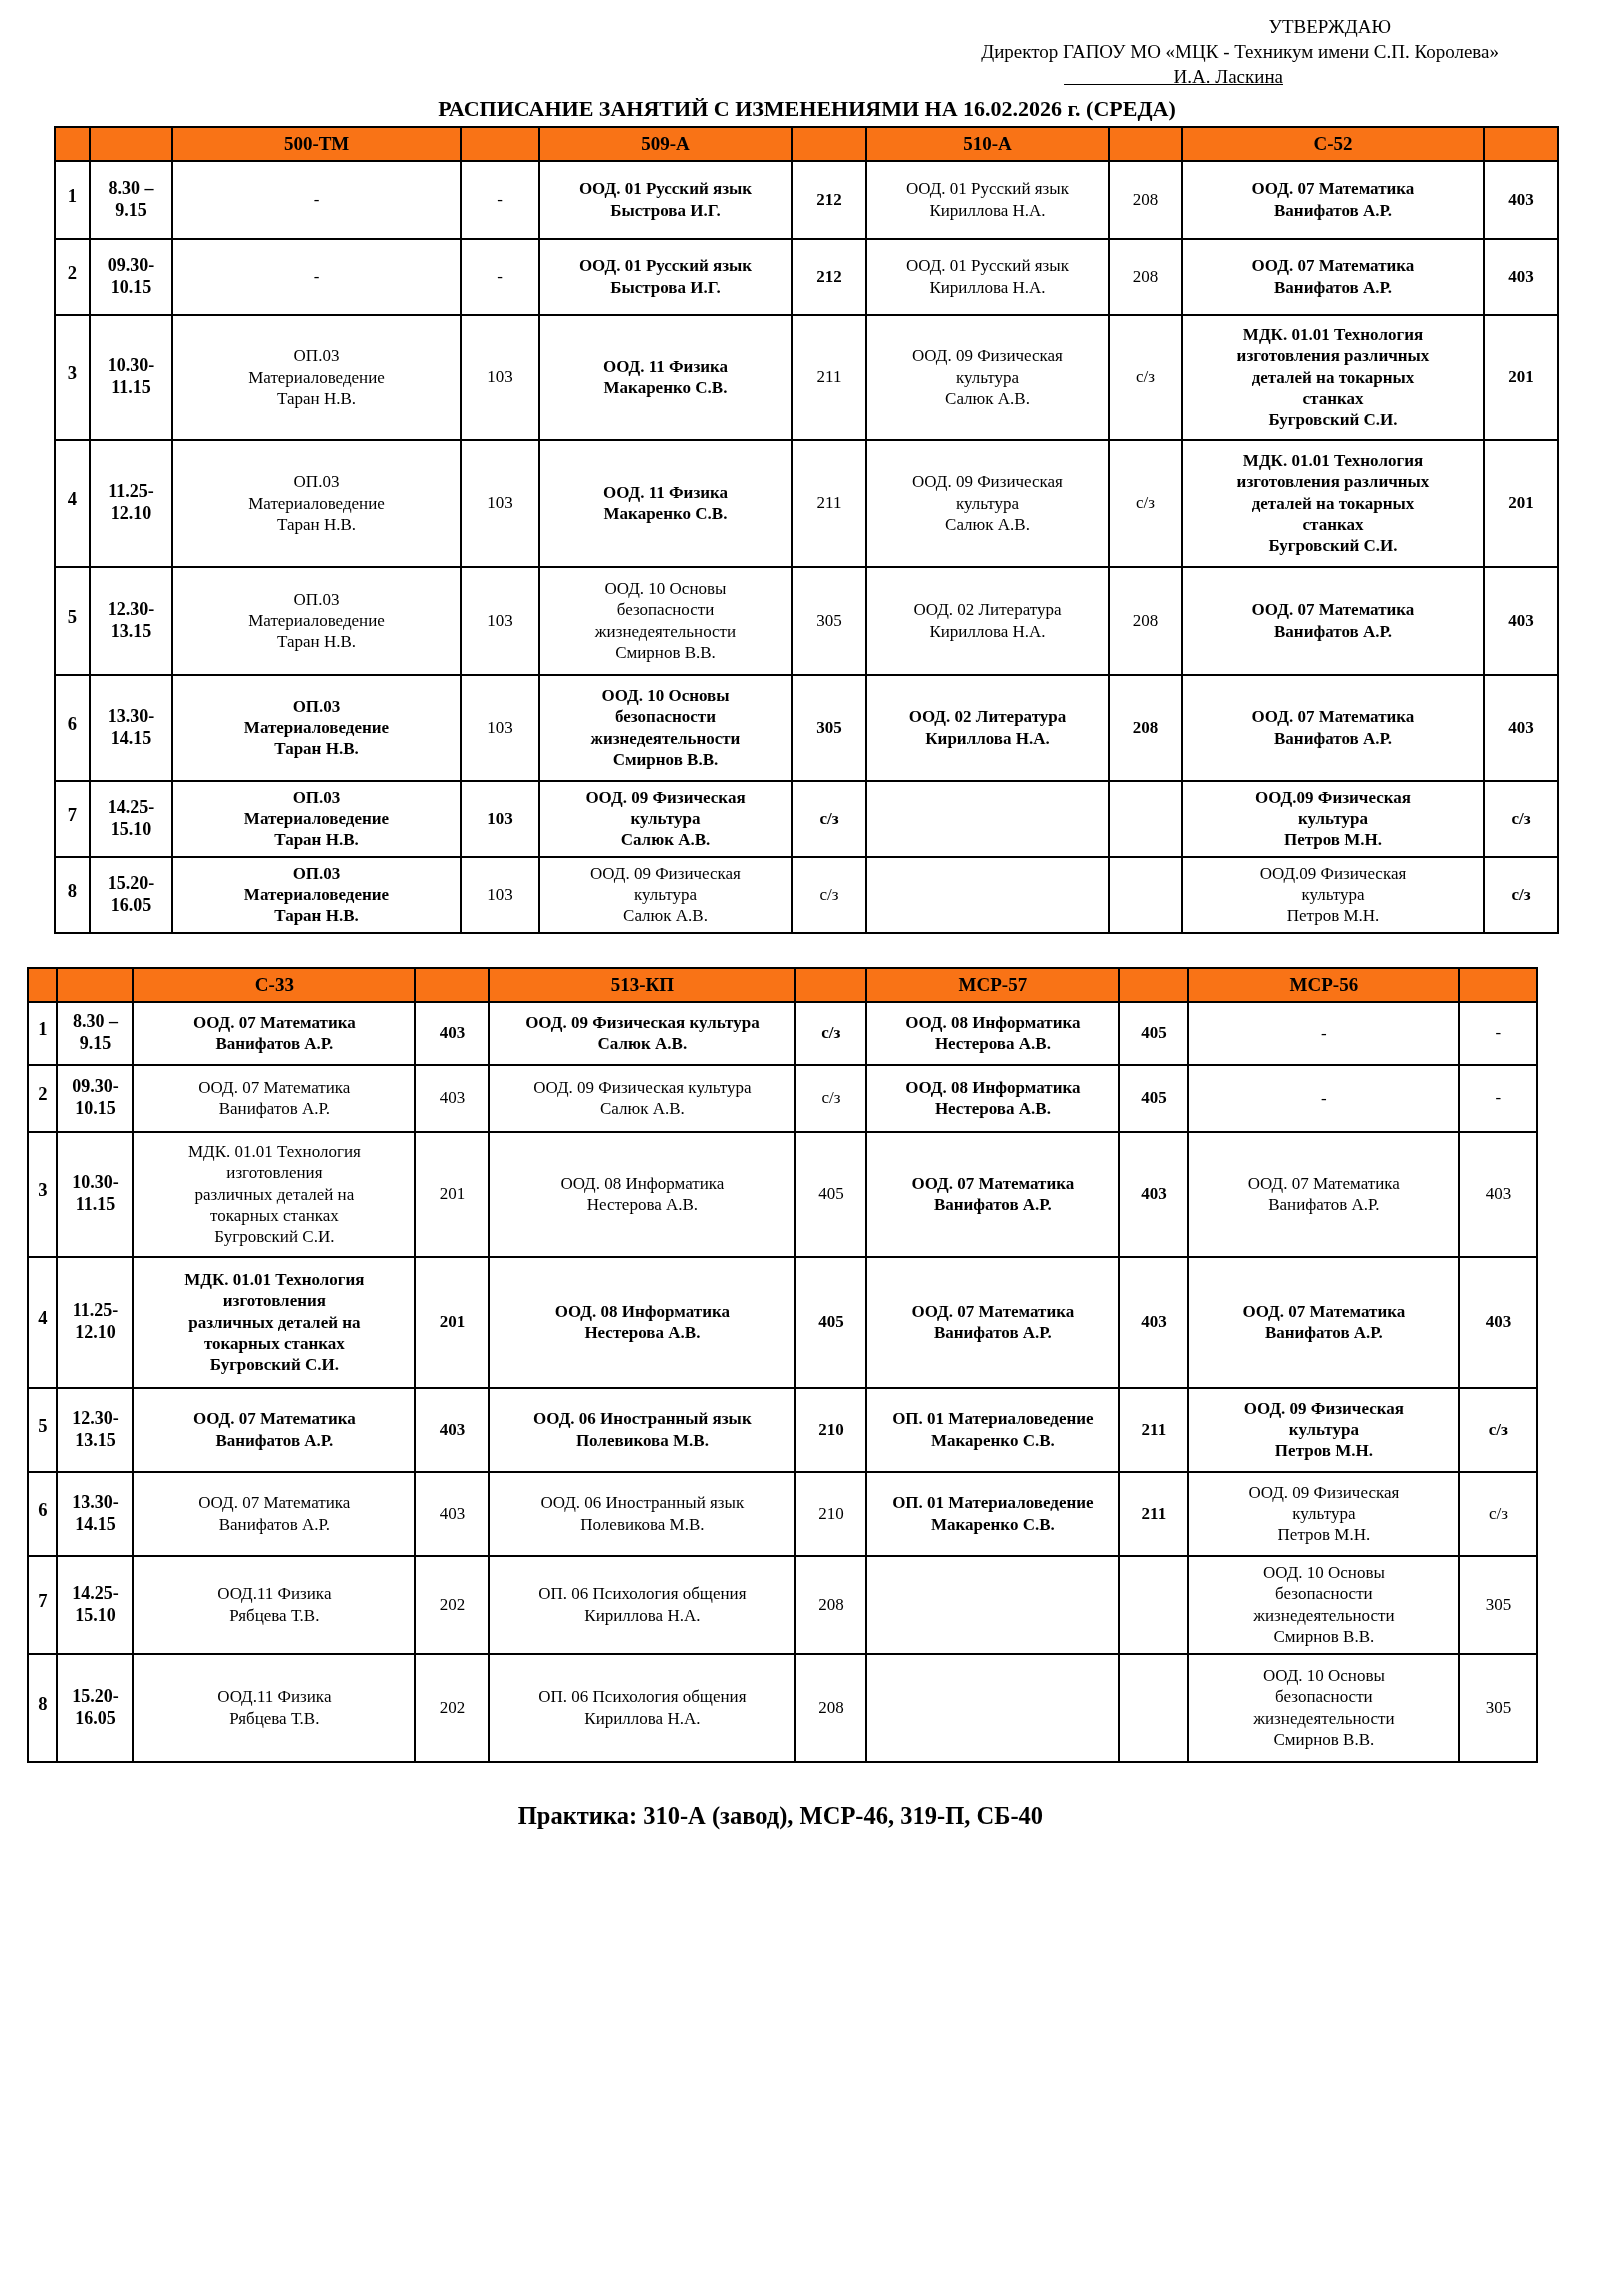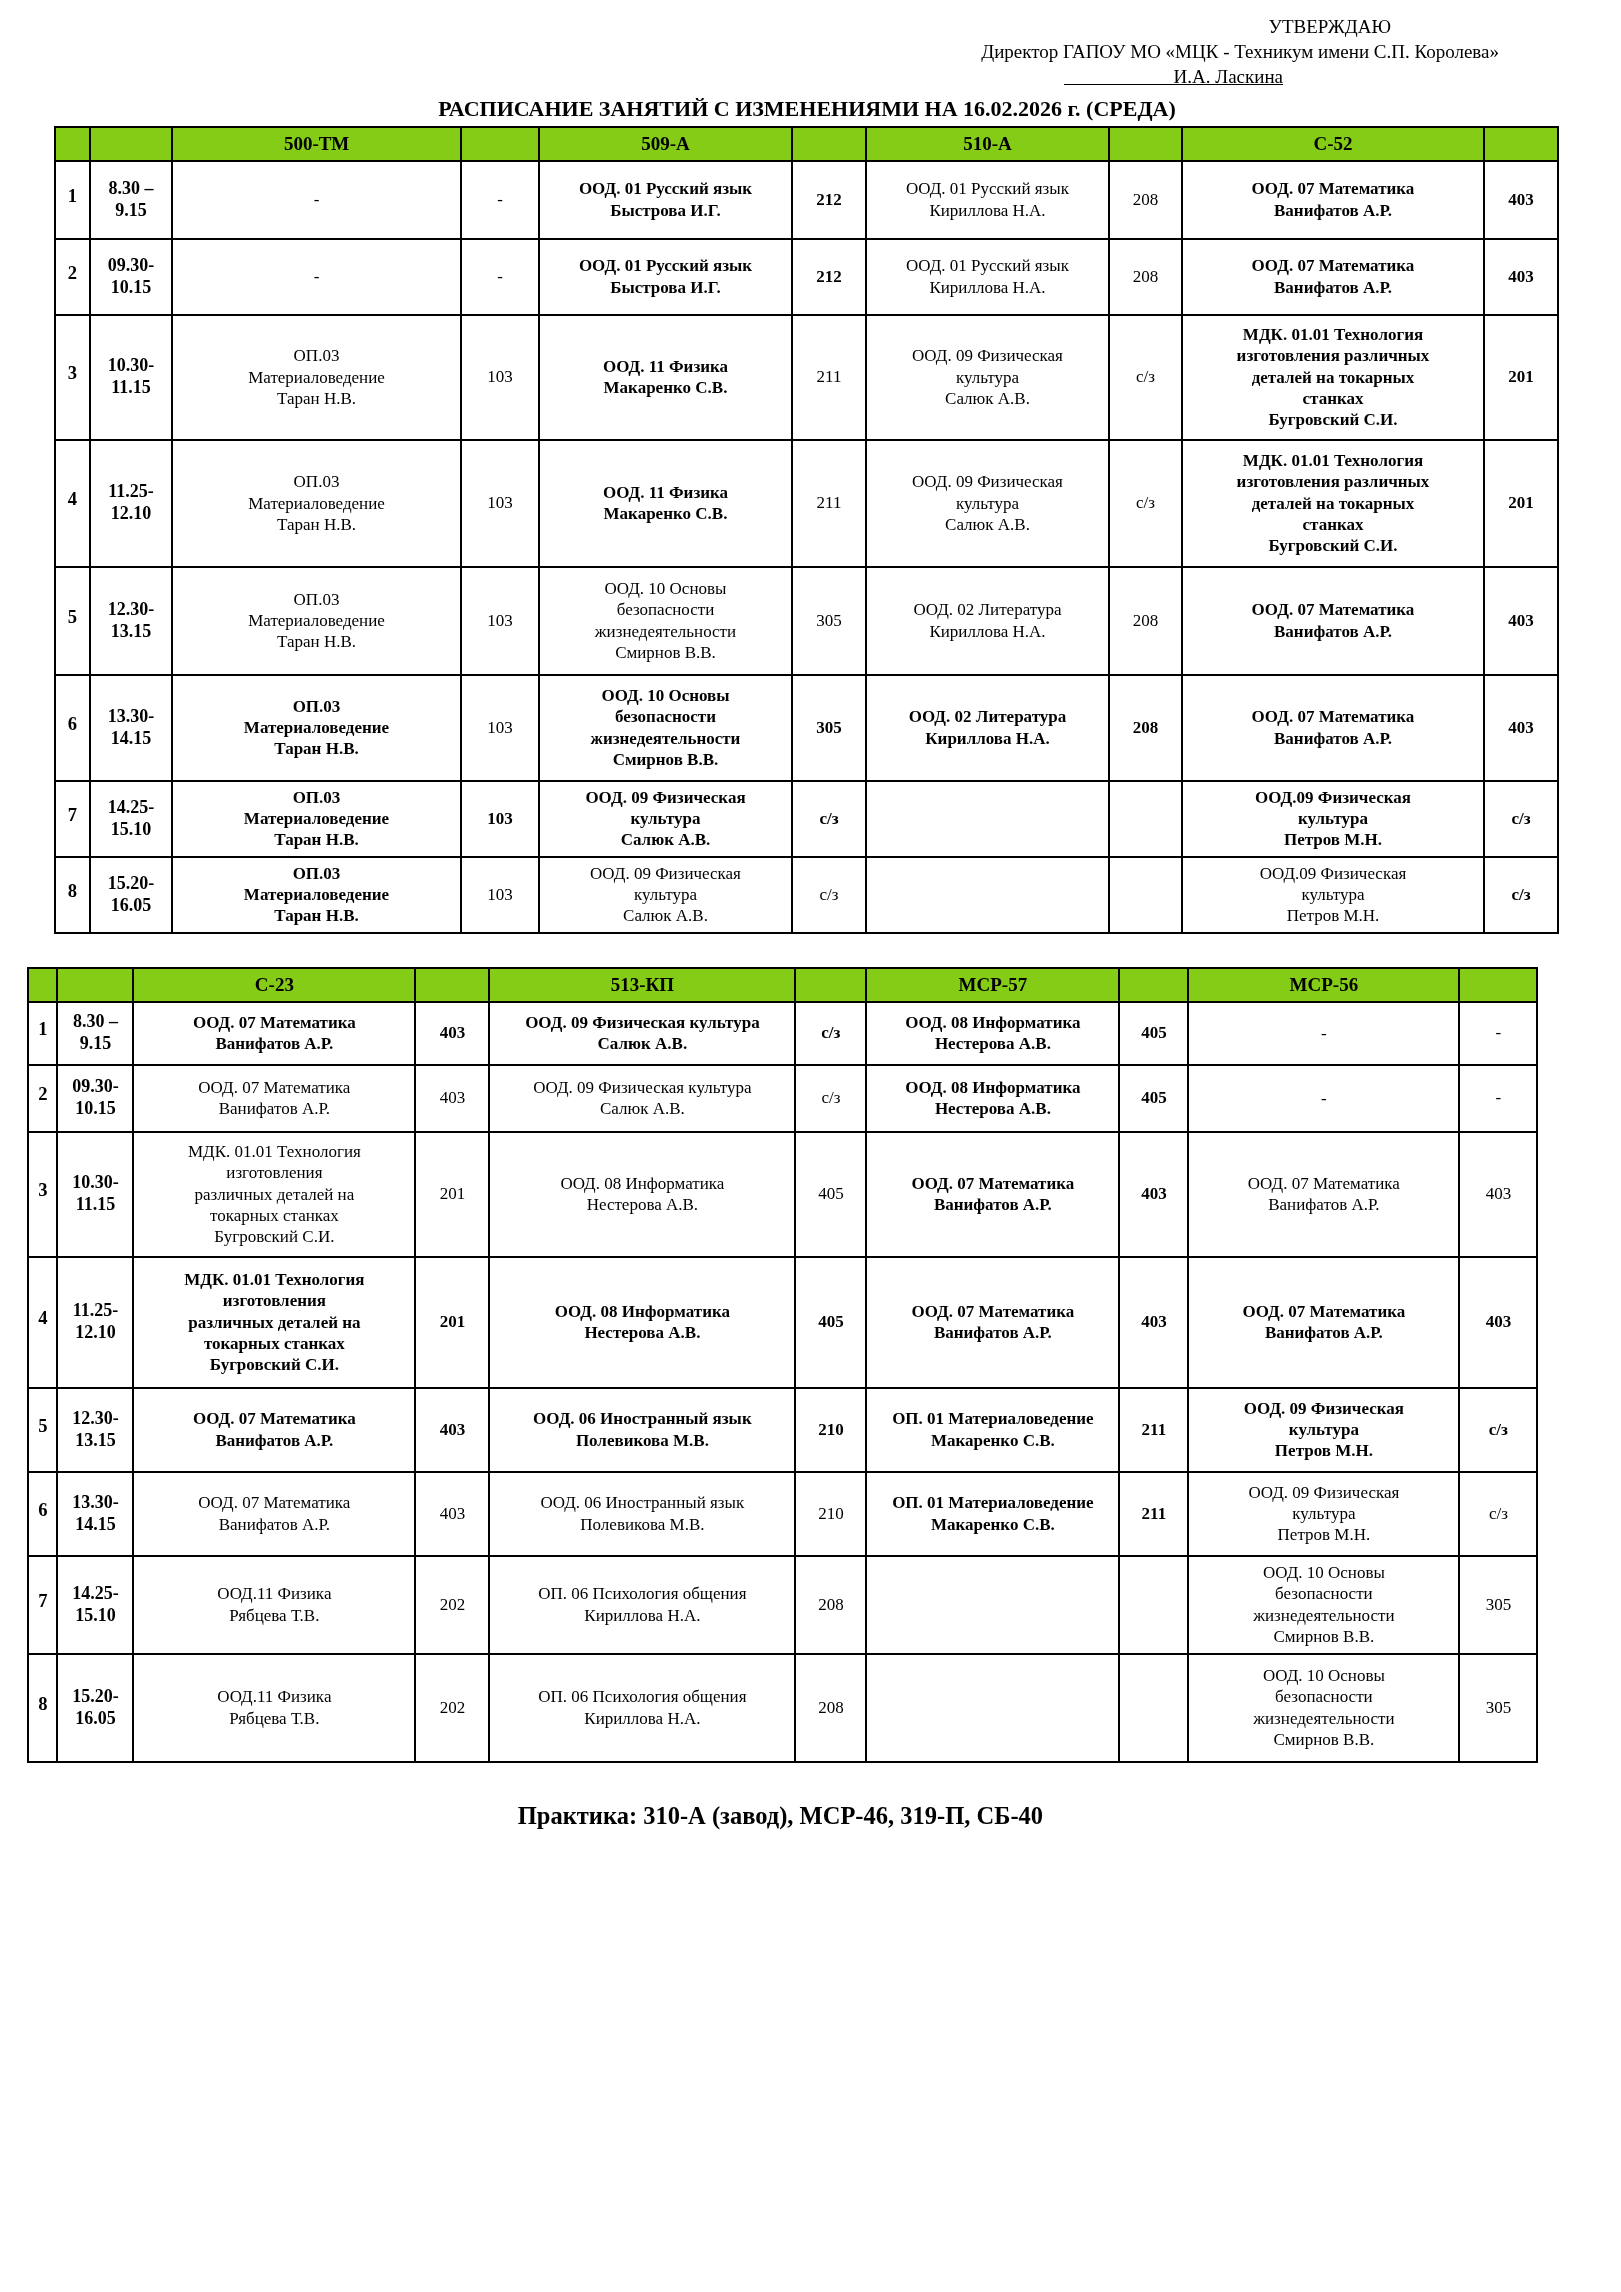--- a/index.html
+++ b/index.html
@@ -53,21 +53,21 @@
     border: 2.9px solid #000;
   }
   table.sched.t2 { margin-left: 27.4px; margin-top: 33px; }
   table.sched th, table.sched td {
     border: 2px solid #000;
     text-align: center;
     vertical-align: middle;
     overflow: hidden;
   }
   table.sched thead th {
-    background: #84cc16;
+    background: #f97316;
     font-size: 19px;
     font-weight: bold;
     height: 34px;
     border-bottom: 2.9px solid #000;
   }
   td.num-cell {
     font-size: 18.6px;
     font-weight: bold;
     vertical-align: bottom;
     padding-bottom: 7.8px;
@@ -307,21 +307,21 @@
         <col style="width: 71px;">
         <col style="width: 253px;">
         <col style="width: 69px;">
         <col style="width: 271px;">
         <col style="width: 78px;">
       </colgroup>
       <thead>
         <tr>
           <th class="corner"></th>
           <th class="corner"></th>
-          <th class="group">С-23</th>
+          <th class="group">С-33</th>
           <th class="room-h"></th>
           <th class="group">513-КП</th>
           <th class="room-h"></th>
           <th class="group">МСР-57</th>
           <th class="room-h"></th>
           <th class="group">МСР-56</th>
           <th class="room-h"></th>
         </tr>
       </thead>
       <tbody>

